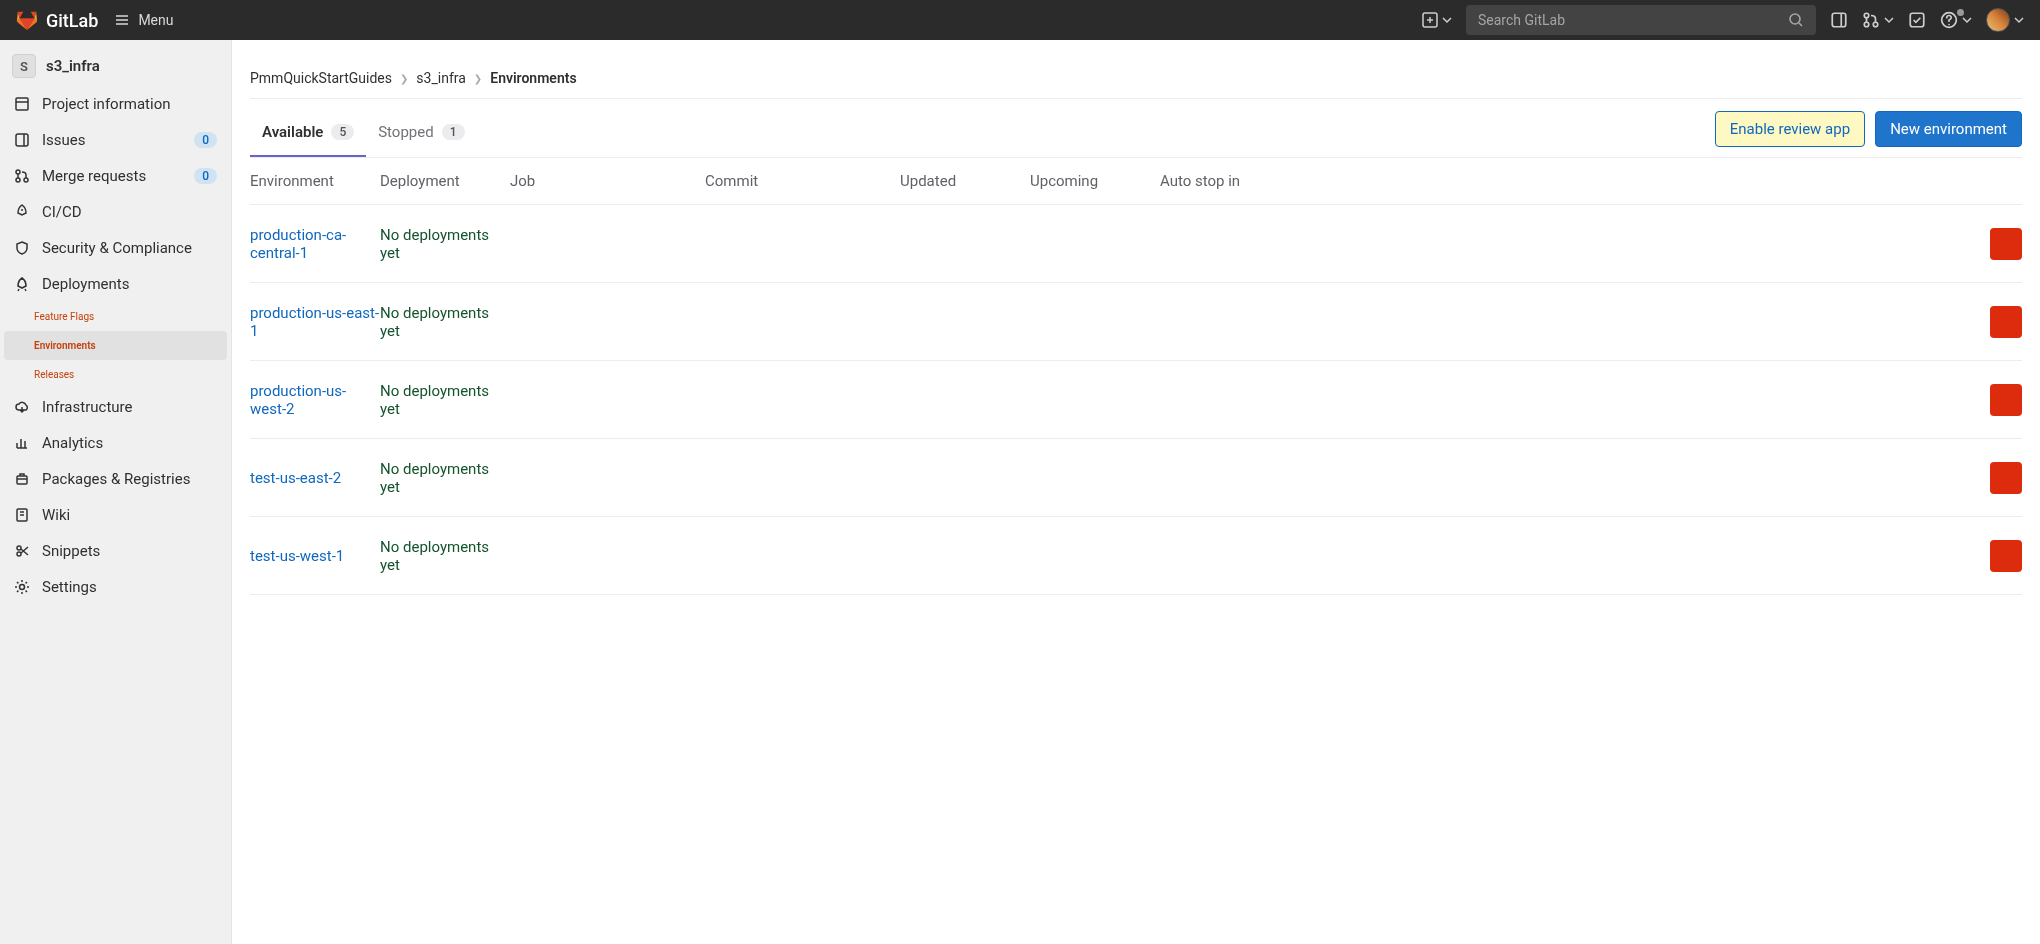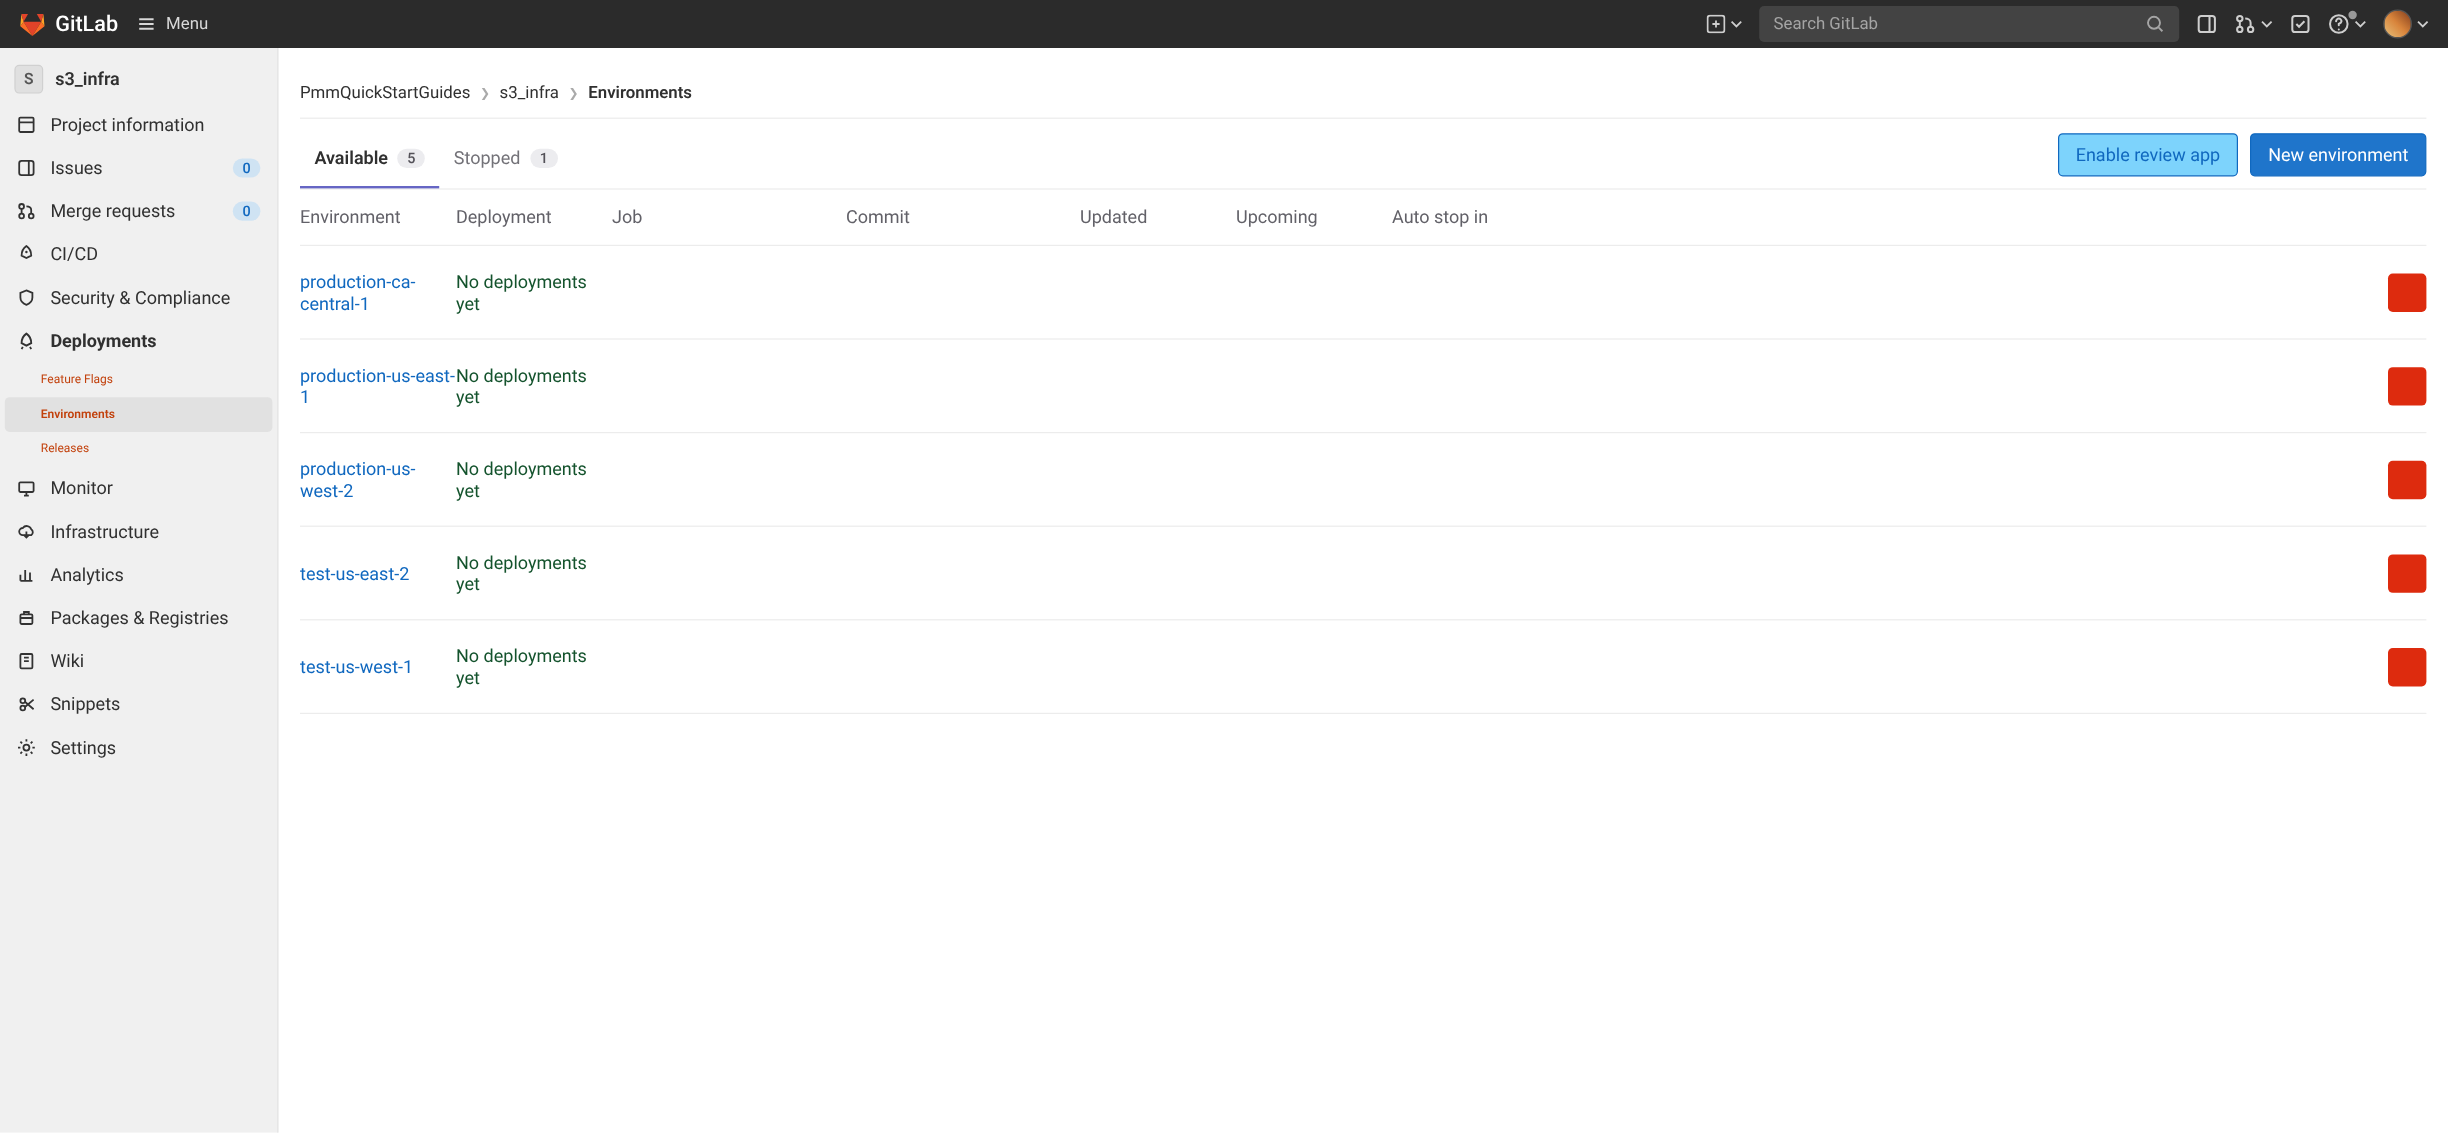--- a/index.html
+++ b/index.html
@@ -46,21 +46,21 @@
     }
     .nav-item {
       display: flex; align-items: center; gap: 12px; padding: 9px 14px; cursor: pointer;
       font-size: 15px; color: #303030;
     }
     .nav-item svg { flex: 0 0 18px; }
     .nav-item .badge {
       margin-left: auto; background: #cfe3f3; color: #1068bf; border-radius: 10px;
       font-size: 12px; padding: 1px 8px; font-weight: 500;
     }
-    .nav-item.bold { font-weight: 700; }
+    .nav-item.bold { font-weight: 400; }
     .nav-sub { padding: 9px 14px 9px 34px; cursor: pointer; font-size: 10px; color: #c2410c; }
     .nav-sub.active {
       background: #e1e1e1; font-weight: 600; border-radius: 4px; margin: 0 4px;
       padding-left: 30px;
     }
 
     
     .main { flex: 1; padding: 30px 18px; overflow-x: auto; }
     .breadcrumb { display: flex; align-items: center; gap: 8px; color: #737278; font-size: 14px; padding-bottom: 12px; border-bottom: 1px solid #ececec; }
     .breadcrumb .crumb { color: #303030; cursor: pointer; }
@@ -72,21 +72,21 @@
     .tab.active { color: #303030; font-weight: 600; border-bottom: 2px solid #6666c4; margin-bottom: -1px; }
     .tab .count {
       background: #ececef; color: #535158; border-radius: 10px; font-size: 12px;
       padding: 1px 8px; font-weight: 500;
     }
     .spacer { flex: 1; }
     .btn {
       border-radius: 4px; padding: 8px 14px; font-size: 15px; cursor: pointer;
       margin-bottom: 10px; margin-left: 10px;
     }
-    .btn-outline { border: 1px solid #1068bf; color: #1068bf; background: #7dd3fc; }
+    .btn-outline { border: 1px solid #1068bf; color: #1068bf; background: #fef9c3; }
     .btn-primary { border: 1px solid #1068bf; background: #1f75cb; color: #fff; }
 
     .env-header-row, .env-row {
       display: grid;
       grid-template-columns: 130px 130px 195px 195px 130px 130px 160px 1fr 40px;
       align-items: center; padding: 14px 0; border-bottom: 1px solid #ececec;
       gap: 0;
     }
     .env-header-row { color: #626168; font-size: 15px; font-weight: 400; }
     .env-row .env-name { color: #1068bf; font-size: 15px; cursor: pointer; word-break: break-word; }
@@ -276,29 +276,20 @@
       <span>Deployments</span>
     </div>
     <div class="nav-sub">
       <span>Feature Flags</span>
     </div>
     <div class="nav-sub active">
       <span>Environments</span>
     </div>
     <div class="nav-sub">
       <span>Releases</span>
-    </div>
-    <div class="nav-item">
-      <span>
-          <svg width="16" height="16" viewBox="0 0 16 16">
-            <rect x="2" y="3" width="12" height="8" rx="1" fill="none" stroke="#333" stroke-width="1.5"></rect>
-            <path d="M6 14h4M8 11v3" stroke="#333" stroke-width="1.5"></path>
-          </svg>
-        </span>
-      <span>Monitor</span>
     </div>
     <div class="nav-item">
       <span>
           <svg width="16" height="16" viewBox="0 0 16 16">
             <path d="M5 11a3 3 0 010-6 4 4 0 017 1 3 3 0 010 5H5z" fill="none" stroke="#333" stroke-width="1.5"></path>
             <path d="M8 8v5M6 11l2 2 2-2" fill="none" stroke="#333" stroke-width="1.5"></path>
           </svg>
         </span>
       <span>Infrastructure</span>
     </div>

